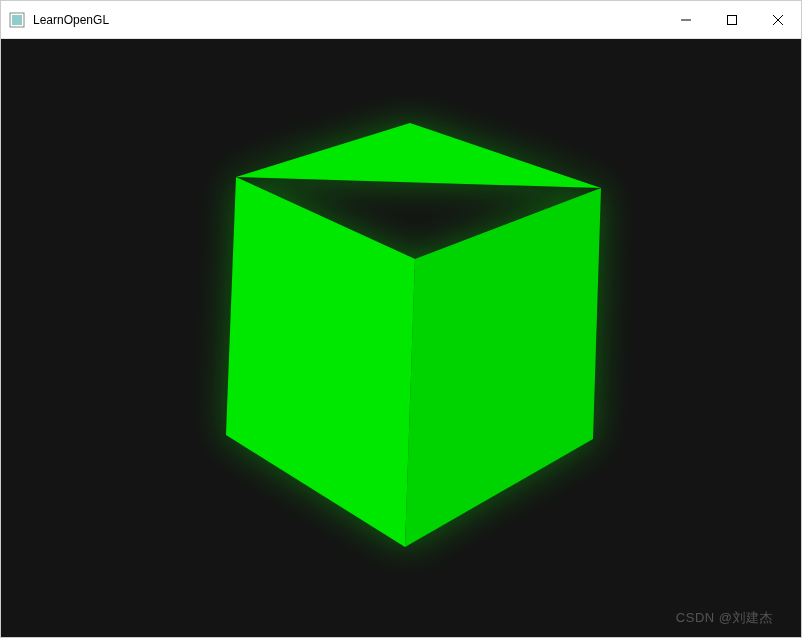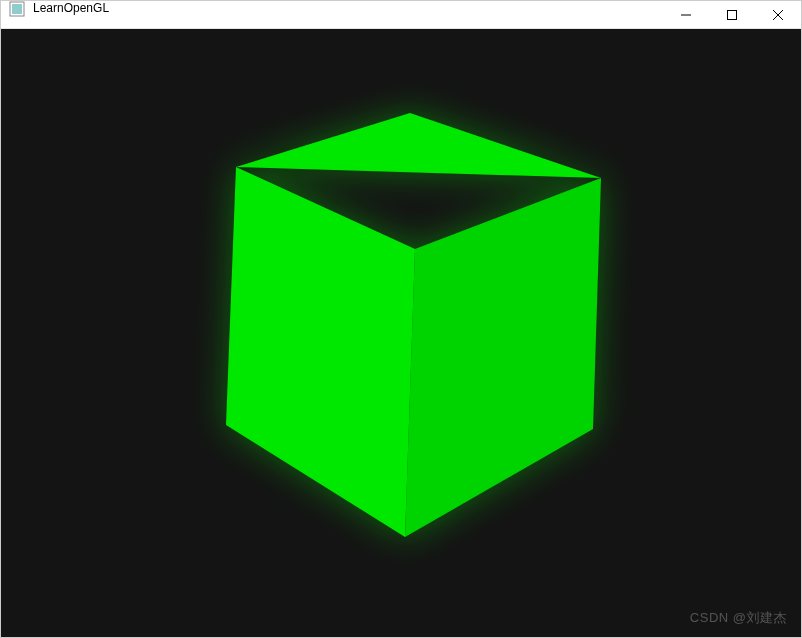--- a/index.html
+++ b/index.html
@@ -16,23 +16,24 @@
     }
     .window {
       width: 802px;
       height: 638px;
       background: #fff;
       border: 1px solid #ccc;
       display: flex;
       flex-direction: column;
     }
     .titlebar {
-      height: 28px;
+      height: 38px;
       background: #fff;
       display: flex;
+      align-items: center;
       border-bottom: 1px solid #e5e5e5;
       user-select: none;
     }
     .app-icon {
       width: 16px;
       height: 16px;
       margin-left: 8px;
       margin-right: 8px;
       display: flex;
       align-items: center;
@@ -79,21 +80,21 @@
     }
     .gl-viewport {
       position: absolute;
       inset: 0;
     }
     .cube-poly {
       filter: drop-shadow(0 0 18px rgba(0,255,0,0.35));
     }
     .watermark {
       position: absolute;
-      right: 14px;
+      right: 28px;
       bottom: 10px;
       color: rgba(200,200,200,0.35);
       font-size: 13px;
       letter-spacing: 0.5px;
       pointer-events: none;
       font-family: "Microsoft YaHei", "Segoe UI", sans-serif;
     }
   </style>
 </head>
 <body>

